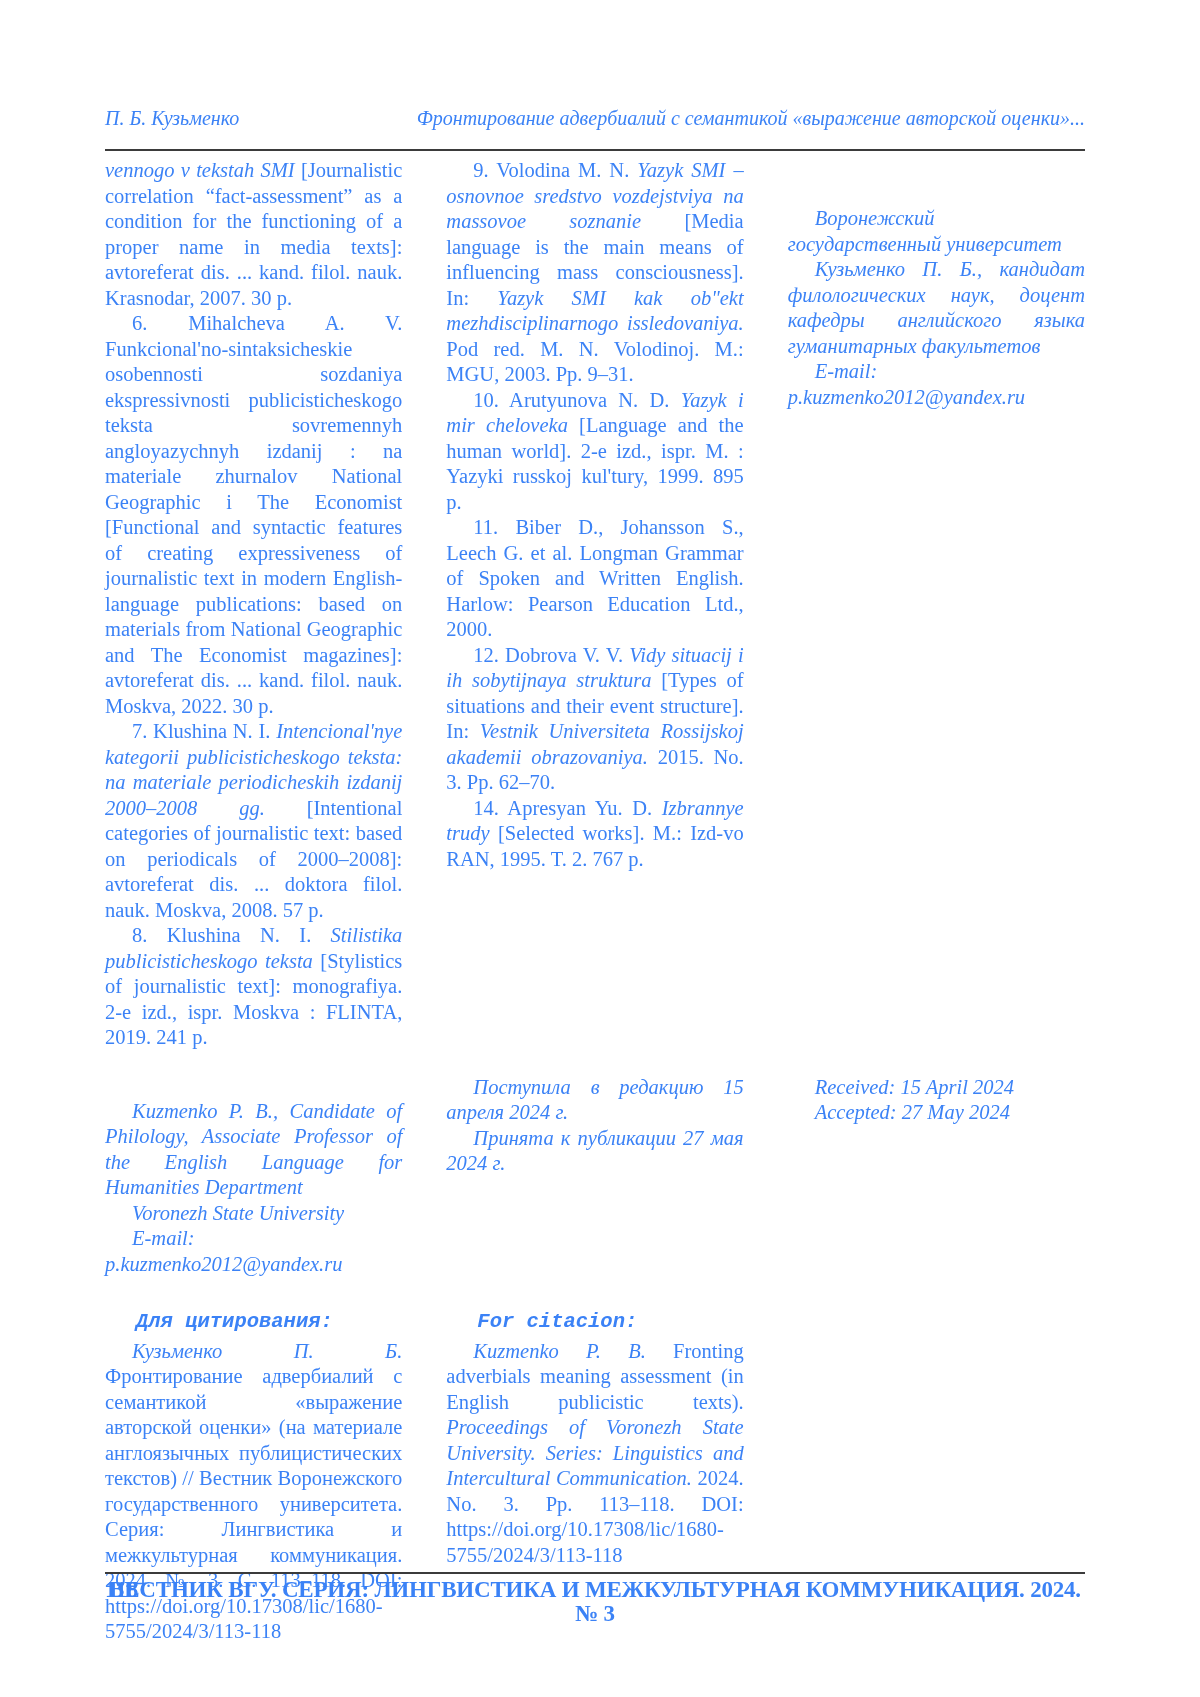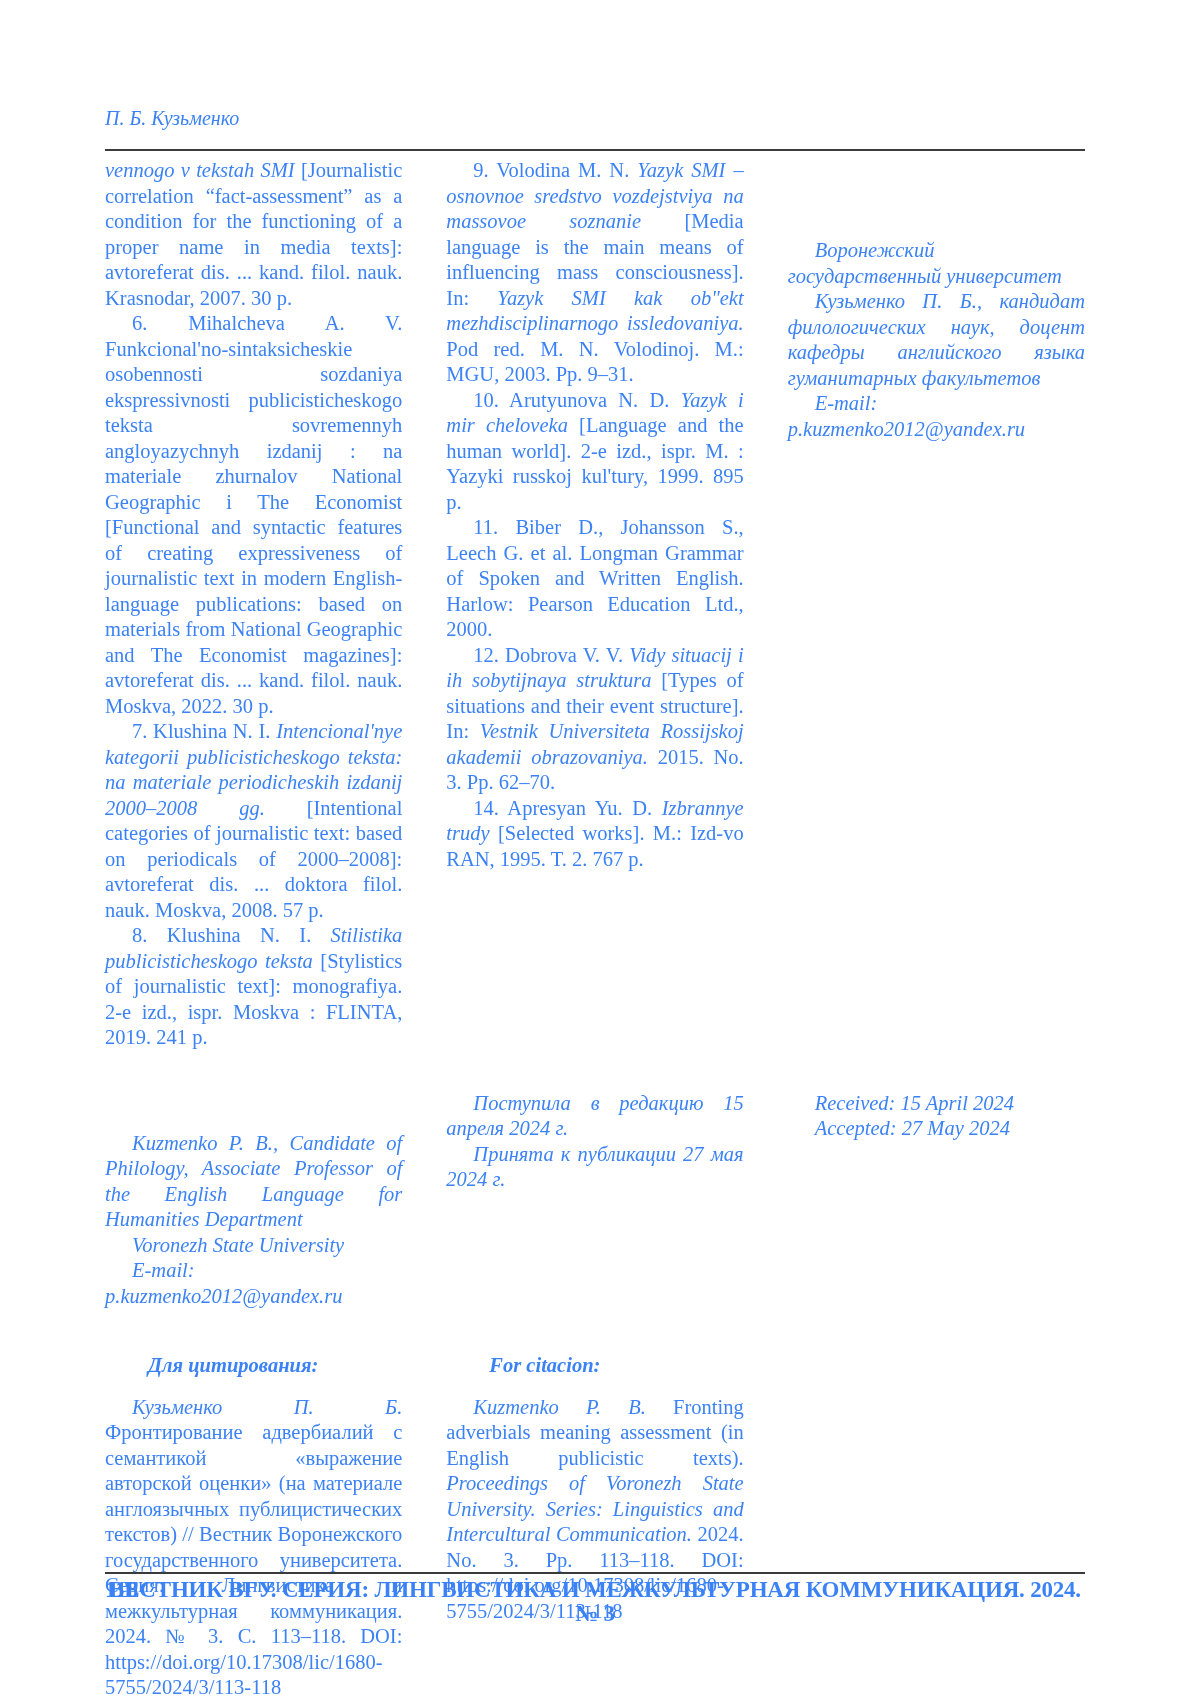--- a/index.html
+++ b/index.html
@@ -22,39 +22,40 @@
   .rule-top{top:149px;}
   .rule-bottom{top:1572px;}
   .body-grid{
     position:absolute;left:105px;top:158px;width:980px;
     display:grid;grid-template-columns:1fr 1fr 1fr;column-gap:44px;
     font-size:20.5px;line-height:25.5px;text-align:justify;
   }
   .para{margin:0;text-indent:27px;}
   .para.no-indent{text-indent:0;}
   .cell{min-width:0;}
-  .row-aff{margin-top:80px;font-style:italic;}
-  .row-dates{margin-top:40px;font-style:italic;}
+  .row-aff{margin-top:48px;font-style:italic;}
+  .row-dates{margin-top:24px;font-style:italic;}
   .row-cite{margin-top:28px;}
-  .cite-heading{margin:16px;text-indent:27px;font-style:italic;font-weight:bold;}
+  .cite-heading{margin:4px;text-indent:27px;font-style:italic;font-weight:bold;font-family:Liberation Mono, monospace;}
   .cite-para{overflow-wrap:break-word;}
   .page-footer{
     position:absolute;left:105px;top:1578px;width:980px;height:26px;
     font-size:23px;line-height:24px;font-weight:bold;
   }
   .footer-num{position:absolute;left:0;top:0;}
   .footer-title{display:block;text-align:center;letter-spacing:-0.2px;}
 </style>
 </head>
 <body>
 
 <div class="page">
 
   <div class="running-head">
     <span>П. Б. Кузьменко</span>
+    <span>Фронтирование адвербиалий с семантикой «выражение авторской оценки»...</span>
   </div>
 
   <div class="rule rule-top"></div>
 
   <div class="body-grid">
 
     <section class="cell">
       <p class="para no-indent"><span style="font-style: italic;">vennogo v tekstah SMI</span><span> [Journalistic correlation “fact-assessment” as a condition for the functioning of a proper name in media texts]: avtoreferat dis. ... kand. filol. nauk. Krasnodar, 2007. 30 p.</span></p>
       <p class="para"><span>6. Mihalcheva A. V. Funkcional'no-sintaksicheskie osobennosti sozdaniya ekspressivnosti publicisticheskogo teksta sovremennyh angloyazychnyh izdanij : na materiale zhurnalov National Geographic i The Economist [Functional and syntactic features of creating expressiveness of journalistic text in modern English-language publications: based on materials from National Geographic and The Economist magazines]: avtoreferat dis. ... kand. filol. nauk. Moskva, 2022. 30 p.</span></p>
       <p class="para"><span>7. Klushina N. I. </span><span style="font-style: italic;">Intencional'nye kategorii publicisticheskogo teksta: na materiale periodicheskih izdanij 2000–2008 gg.</span><span> [Intentional categories of journalistic text: based on periodicals of 2000–2008]: avtoreferat dis. ... doktora filol. nauk. Moskva, 2008. 57 p.</span></p>

